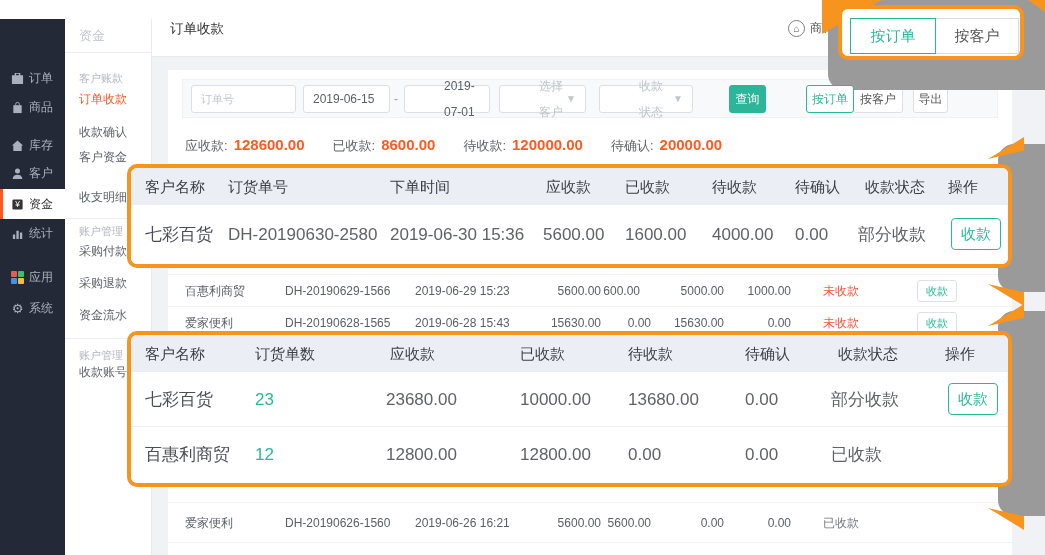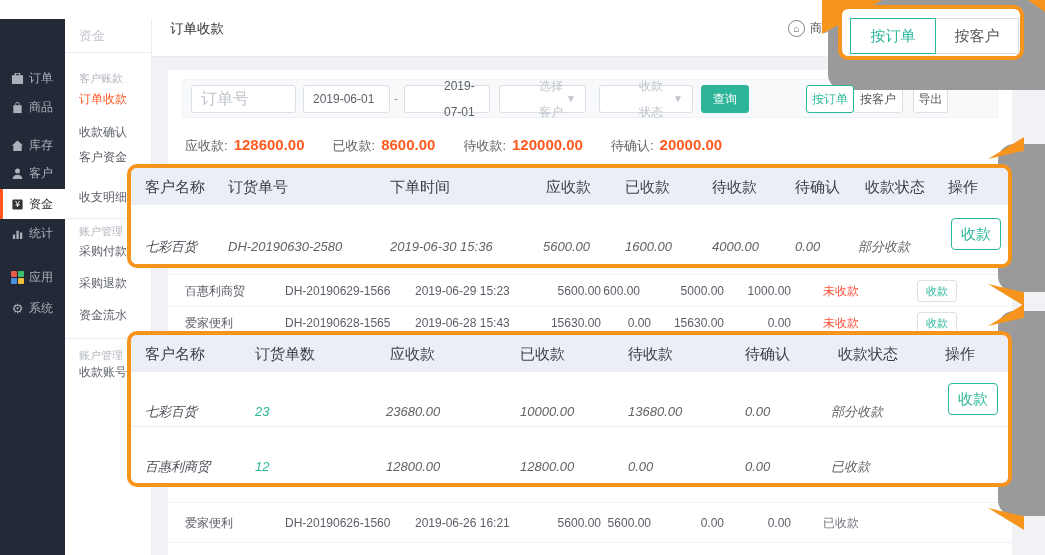--- a/index.html
+++ b/index.html
@@ -30,21 +30,21 @@
   .sub-line { position:absolute; left:0; right:0; border-top:1px solid #ededf1; }
   .sn-group { position:absolute; left:14px; font-size:11px; color:#b3b7bf; }
   .sn-item { position:absolute; left:14px; font-size:12px; color:#5b5f67; cursor:pointer; }
   .sn-item.active { color:#ff5722; }
 
   
   .card { left:168px; top:70px; width:844px; height:485px; background:#fff; }
   .filter { position:absolute; left:14px; top:9px; width:816px; height:39px; background:#f8f9fb; border:1px solid #eff1f5; }
   .ctl { position:absolute; top:5px; height:28px; background:#fff; border:1px solid #dcdfe6; border-radius:3px; font-size:12px; color:#5a5e66; line-height:26px; padding:0 9px; }
   .ctl.ph { color:#bfc4cc;padding-left:39px; }
-  .ctl input { border:none; outline:none; width:100%; height:100%; font-size:16px; color:#5a5e66; background:transparent; }
+  .ctl input { border:none; outline:none; width:100%; height:100%; font-size:11px; color:#5a5e66; background:transparent; }
   .ctl input::placeholder { color:#bfc4cc; }
   .sel { display:flex; justify-content:space-between; align-items:center; }
   .caret { color:#c0c4cc; font-size:10px; }
   .btn { position:absolute; top:5px; height:28px; border-radius:3px; font-size:12px; text-align:center; line-height:26px; cursor:pointer; }
   .btn-primary { background:#2cb599; border:1px solid #2cb599; color:#fff; }
   .btn-toggle-on { background:#fff; border:1px solid #2bb79a; color:#2bb79a; z-index:2; }
   .btn-toggle-off { background:#fff; border:1px solid #dcdfe6; color:#555; }
   .dash { position:absolute; top:5px; line-height:28px; color:#999; font-size:12px; }
 
   
@@ -62,21 +62,21 @@
   .st-gray { color:#73767d; }
   .mini-btn { position:absolute; width:40px; height:22px; border:1px solid #dde0e6; border-radius:3px; background:#fff; color:#2bb79a; font-size:11px; text-align:center; line-height:20px; cursor:pointer; }
 
   
   .backdrop { position:absolute; background:#9a9a9a; }
   .curl { position:absolute; background:#f7941d; }
   .callout { position:absolute; background:#fff; border:4px solid #f7941d; border-radius:10px; overflow:hidden; }
   .co-head { position:relative; height:37px; background:#ebeef5; }
   .co-head span { position:absolute; top:0; line-height:37px; font-size:15px; color:#3a3f46; white-space:nowrap; }
   .co-row { position:relative; background:#fff; }
-  .co-row span { position:absolute; top:12px; font-size:13px; color:#606266; white-space:nowrap;font-style:italic; }
+  .co-row span { position:absolute; top:0; font-size:17px; color:#606266; white-space:nowrap; }
   .co-cust { color:#4a4e55 !important; }
   .teal-link { color:#2bb79a !important; cursor:pointer; }
   .co-btn { position:absolute; width:50px; height:32px; border:1px solid #2bb79a; border-radius:4px; background:#fff; color:#2bb79a; font-size:15px; text-align:center; line-height:30px; cursor:pointer; }
   .tgl { position:absolute; top:9px; height:36px; background:#fff; font-size:15px; text-align:center; line-height:34px; cursor:pointer; }
 </style>
 </head>
 <body>
 
 <div id="root">
 
@@ -175,34 +175,34 @@
     <div class="sn-group" style="top:329px">账户管理</div>
     <div class="sn-item" style="top:345px">收款账号</div>
   </div>
 
   <div class="abs card">
 
     <div class="filter">
       <div class="ctl" style="left:8px;width:105px">
         <input placeholder="订单号" style="">
       </div>
-      <div class="ctl" style="left:120px;width:87px">2019-06-01</div>
+      <div class="ctl" style="left:120px;width:87px">2019-06-15</div>
       <div class="dash" style="left:211px">-</div>
       <div class="ctl sel ph" style="left:221px;width:86px">
           <span style="color:#5a5e66">2019-07-01</span>
         </div>
       <div class="ctl sel ph" style="left:316px;width:87px">
         <span>选择客户</span>
           <span class="caret">▼</span>
       </div>
       <div class="ctl sel ph" style="left:416px;width:94px">
         <span>收款状态</span>
           <span class="caret">▼</span>
       </div>
-      <div class="btn btn-primary" style="left:518px;width:48px">查询</div>
+      <div class="btn btn-primary" style="left:546px;width:37px">查询</div>
       <div class="btn btn-toggle-on" style="left:623px;width:48px">按订单</div>
       <div class="btn btn-toggle-off" style="left:670px;width:50px">按客户</div>
       <div class="btn btn-toggle-off" style="left:730px;width:35px">导出</div>
     </div>
 
     <div class="summary">
       <div class="sum-item">
         <span class="sum-label">应收款:</span>
         <span class="sum-value">128600.00</span>
       </div>

